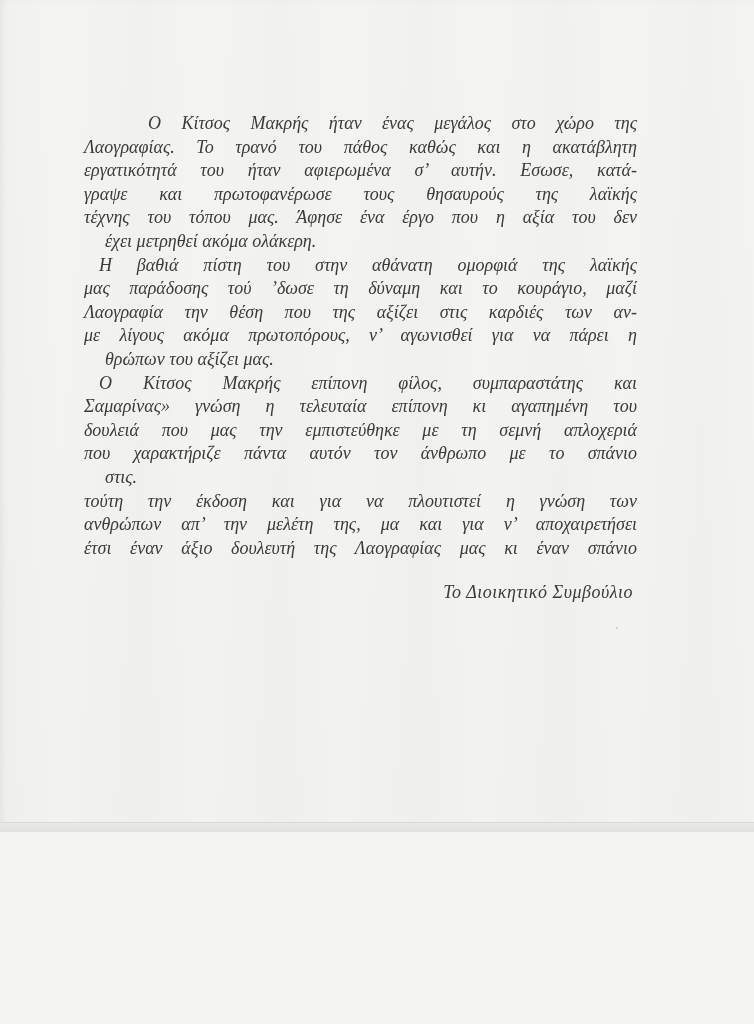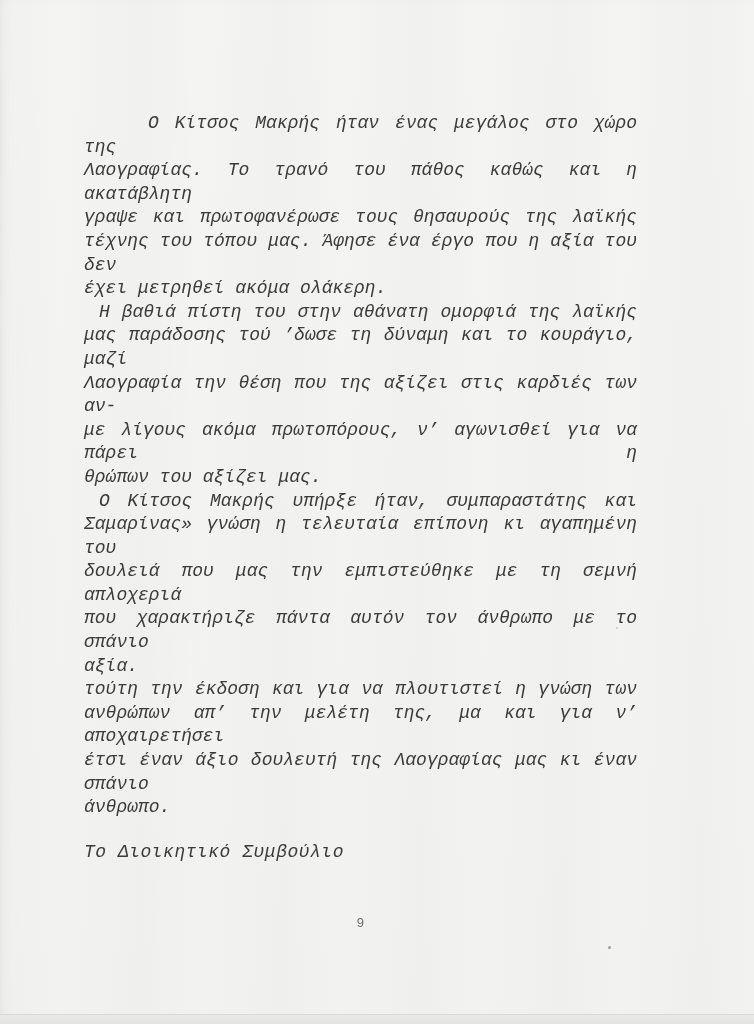--- a/index.html
+++ b/index.html
@@ -3,58 +3,60 @@
 <meta charset="utf-8">
 <style>
   html, body {
     margin: 0;
     padding: 0;
     background: #f3f3f1;
   }
   .page {
     position: relative;
     width: 754px;
-    height: 1024px;
+    height: 832px;
     background: #f3f3f1;
     background-image:
       repeating-linear-gradient(90deg,
         rgba(0,0,0,0.012) 0px, rgba(0,0,0,0.012) 3px,
         rgba(255,255,255,0.012) 60px, rgba(0,0,0,0.010) 140px),
       linear-gradient(#f4f4f2, #f2f2f0);
     box-shadow:
       inset 10px 0 10px -8px rgba(0,0,0,0.05),
       inset 0 8px 8px -6px rgba(0,0,0,0.02);
     overflow: hidden;
-    font-family: Liberation Mono, monospace;
+    font-family: Liberation Serif, serif;
   }
   .text-block {
     position: absolute;
     left: 84px;
     top: 112px;
     width: 553px;
     color: #3b3b3b;
     font-style: italic;
     font-size: 18px;
     line-height: 23.6px;
   }
   .para { margin: 0; }
   .line {
     text-align: justify;
     text-align-last: justify;
     white-space: normal;
   }
   .line.last {
     text-align: left;
     text-align-last: left;
+    margin-left: 21px;
   }
   
   .para .line.first { text-indent: 15px; }
   .para:first-child .line.first { text-indent: 64px; }
   .signature {
     margin-top: 21px;
+    text-align: right;
     padding-right: 4px;
     letter-spacing: 0.5px;
   }
   .page-number {
     position: absolute;
     left: 84px;
     top: 916px;
     width: 553px;
     text-align: center;
     font-size: 13px;
@@ -77,43 +79,43 @@
 </style>
 </head>
 <body>
 
 <div class="page">
   <div class="text-block">
     <div id="paragraphs">
         <div class="para">
           <div class="line first">Ο Κίτσος Μακρής ήταν ένας μεγάλος στο χώρο της</div>
           <div class="line">Λαογραφίας. Το τρανό του πάθος καθώς και η ακατάβλητη</div>
+          <div class="line">εργατικότητά του ήταν αφιερωμένα σ’ αυτήν. Εσωσε, κατά-</div>
           <div class="line">γραψε και πρωτοφανέρωσε τους θησαυρούς της λαϊκής</div>
           <div class="line">τέχνης του τόπου μας. Άφησε ένα έργο που η αξία του δεν</div>
           <div class="line last">έχει μετρηθεί ακόμα ολάκερη.</div>
         </div>
         <div class="para">
           <div class="line first">Η βαθιά πίστη του στην αθάνατη ομορφιά της λαϊκής</div>
           <div class="line">μας παράδοσης τού ’δωσε τη δύναμη και το κουράγιο, μαζί</div>
           <div class="line">Λαογραφία την θέση που της αξίζει στις καρδιές των αν-</div>
           <div class="line">με λίγους ακόμα πρωτοπόρους, ν’ αγωνισθεί για να πάρει η</div>
           <div class="line last">θρώπων του αξίζει μας.</div>
         </div>
         <div class="para">
-          <div class="line first">Ο Κίτσος Μακρής υπήρξε ήταν, συμπαραστάτης και</div>
+          <div class="line first">Ο Κίτσος Μακρής επίπονη φίλος, συμπαραστάτης και</div>
           <div class="line">Σαμαρίνας» γνώση η τελευταία επίπονη κι αγαπημένη του</div>
           <div class="line">δουλειά που μας την εμπιστεύθηκε με τη σεμνή απλοχεριά</div>
           <div class="line">που χαρακτήριζε πάντα αυτόν τον άνθρωπο με το σπάνιο</div>
-          <div class="line last">αξία.</div>
+          <div class="line last">στις.</div>
         </div>
         <div class="para">
           <div class="line">τούτη την έκδοση και για να πλουτιστεί η γνώση των</div>
           <div class="line">ανθρώπων απ’ την μελέτη της, μα και για ν’ αποχαιρετήσει</div>
           <div class="line">έτσι έναν άξιο δουλευτή της Λαογραφίας μας κι έναν σπάνιο</div>
-          <div class="line last">άνθρωπο.</div>
         </div>
       </div>
     <div class="signature">Το Διοικητικό Συμβούλιο</div>
   </div>
 
   <div class="page-number">9</div>
 
   <div class="speck speck-1"></div>
   <div class="speck speck-2"></div>
   <div class="bottom-edge"></div>

